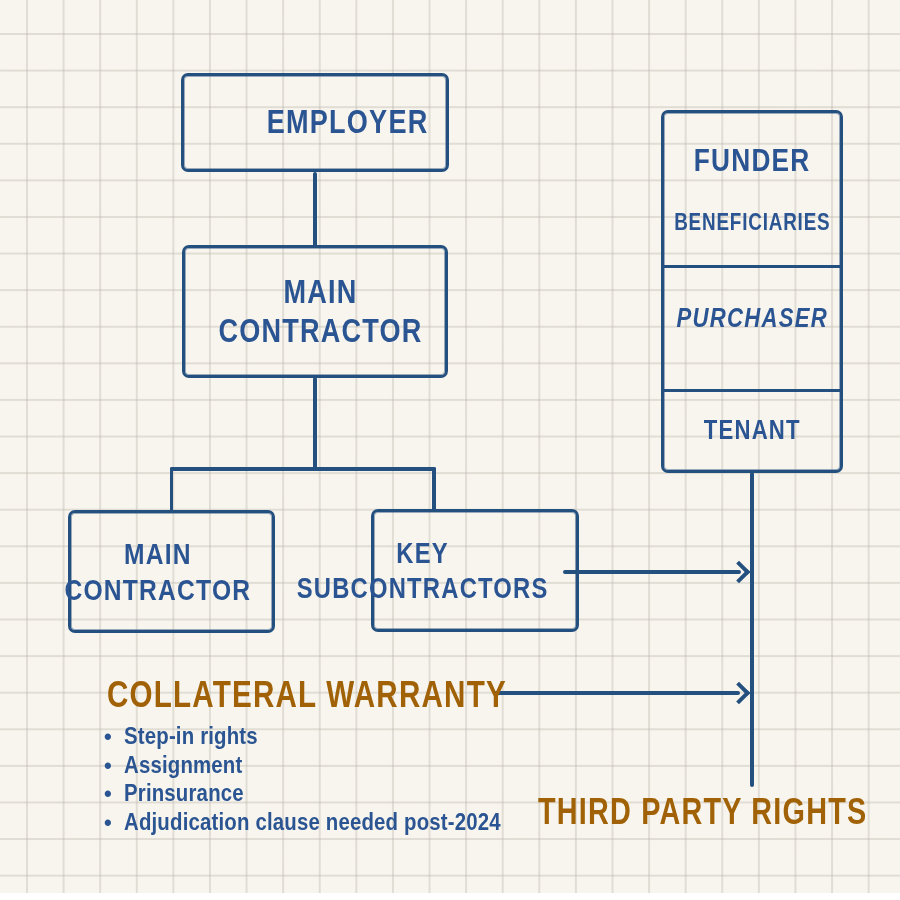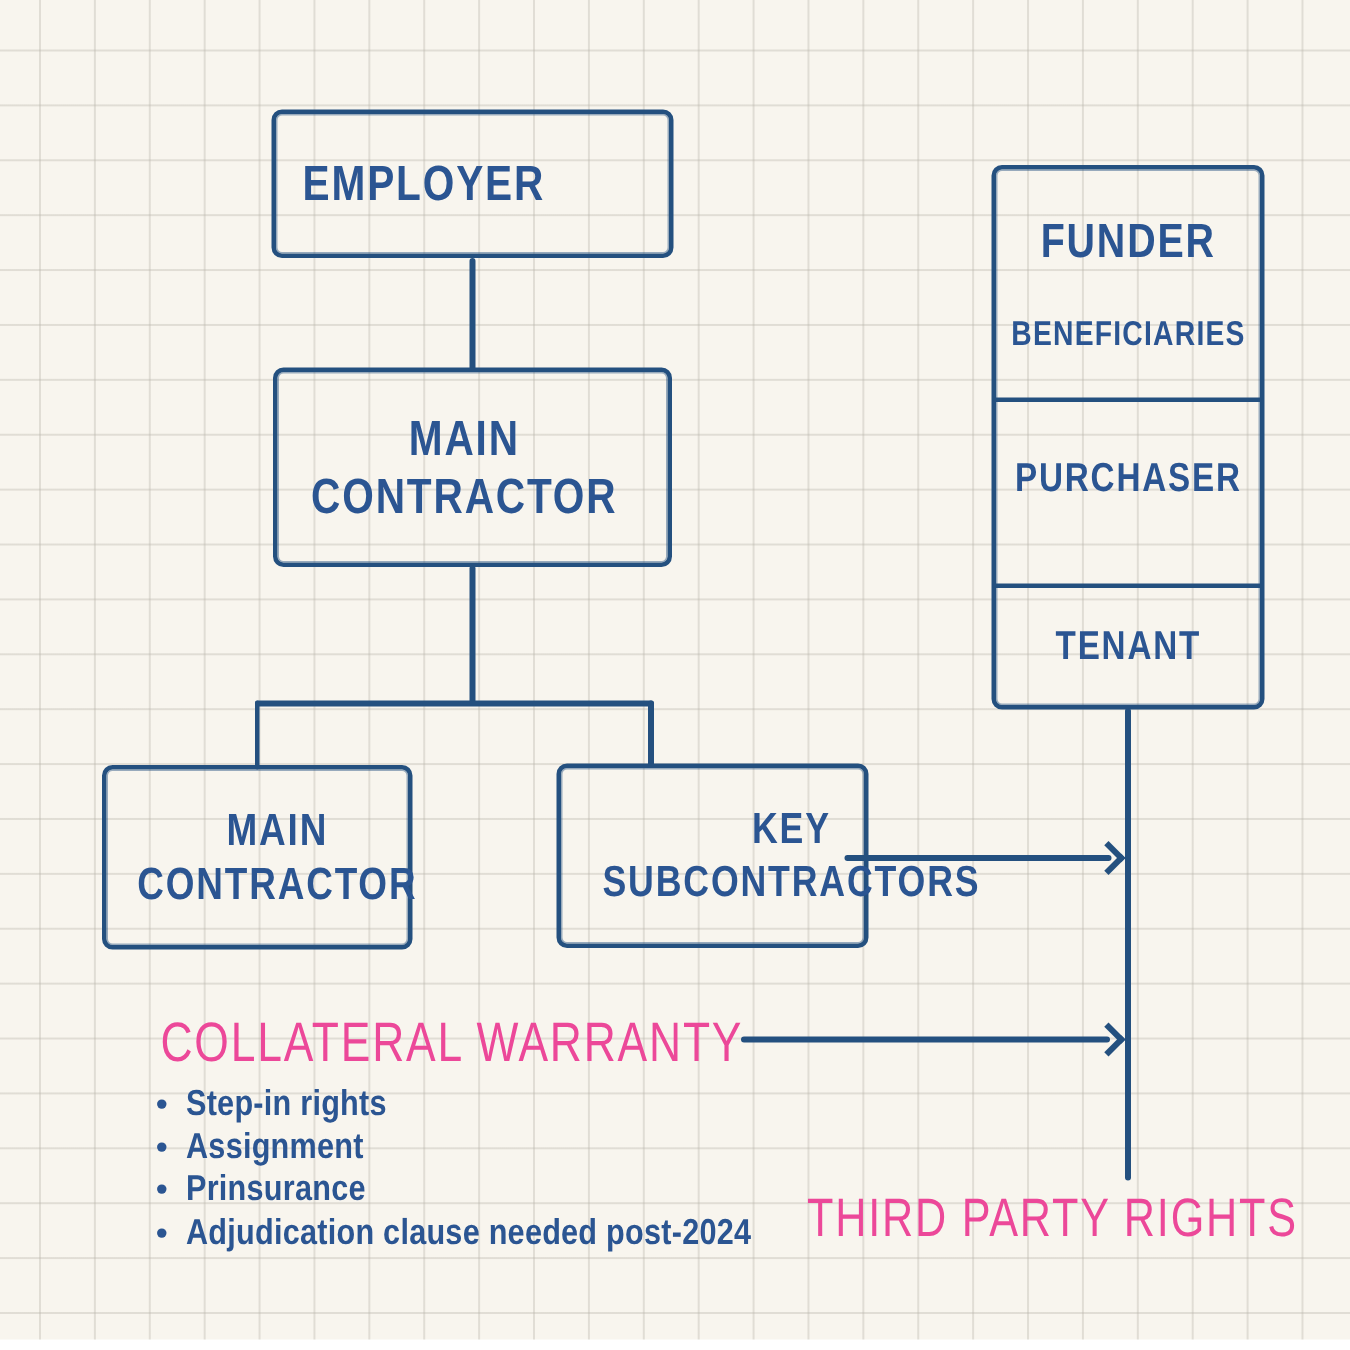--- a/index.html
+++ b/index.html
@@ -21,21 +21,21 @@
       linear-gradient(to bottom, rgba(186,182,172,0.38) 1.5px, transparent 1.5px);
     background-size:36.6px 36.6px;
     background-position:26px 33px;
   }
   
   .box {
     position:absolute;
     border:3px solid #24507f;
     border-radius:7px;
     box-shadow: inset 0 0 0 1px rgba(36,80,127,0.45);
-    display:flex; align-items:center; justify-content:flex-start;
+    display:flex; align-items:center; justify-content:flex-end;
     text-align:center;
   }
   .lbl {
     color:#2b5592; font-weight:bold; white-space:nowrap;
     transform:scaleX(0.82); transform-origin:center;
     letter-spacing:1.5px; line-height:1.18;
   }
   .lbl span { display:block; }
   
   .line { position:absolute; background:#24507f; border-radius:2px; }
@@ -46,21 +46,21 @@
     transform:rotate(45deg);
   }
   
   .cell {
     display:flex; flex-direction:column; align-items:center; justify-content:center;
     width:100%;
   }
   .cell + .cell { border-top:3px solid #24507f; }
   
   .heading {
-    position:absolute; color:#ec4899; font-weight:normal; white-space:nowrap;
+    position:absolute; color:#a16207; font-weight:bold; white-space:nowrap;
   }
   .heading > span {
     display:inline-block; transform:scaleX(0.8); transform-origin:left center;
     letter-spacing:1.5px;
   }
   
   .bullets { position:absolute; left:104px; top:722px; }
   .bullet-row { display:flex; align-items:baseline; height:28.5px; }
   .bullet-dot {
     color:#2b5592; font-weight:bold; font-size:22px; width:20px; flex:0 0 20px;
@@ -107,21 +107,21 @@
       <span>KEY</span>
       <span>SUBCONTRACTORS</span>
     </div>
   </div>
 
   <div class="box" style="left:661px; top:110px; width:182px; height:363px; flex-direction:column; align-items:stretch; justify-content:flex-start;">
     <div class="cell" style="height:152px; gap:29px;">
       <div class="lbl" style="font-size:32px;">FUNDER</div>
       <div class="lbl" style="font-size:23px; letter-spacing:1px;">BENEFICIARIES</div>
     </div>
-    <div class="cell" style="height:104px;">
+    <div class="cell" style="height:104px;font-style:italic;">
       <div class="lbl" style="font-size:27px;">PURCHASER</div>
     </div>
     <div class="cell" style="flex:1;margin-top:20px;">
       <div class="lbl" style="font-size:27px;">TENANT</div>
     </div>
   </div>
 
   <div class="line" style="left:750px; top:472px; width:3.5px; height:315px;"></div>
 
   <div class="line" style="left:563px; top:570px; width:178px; height:3.5px;"></div>

